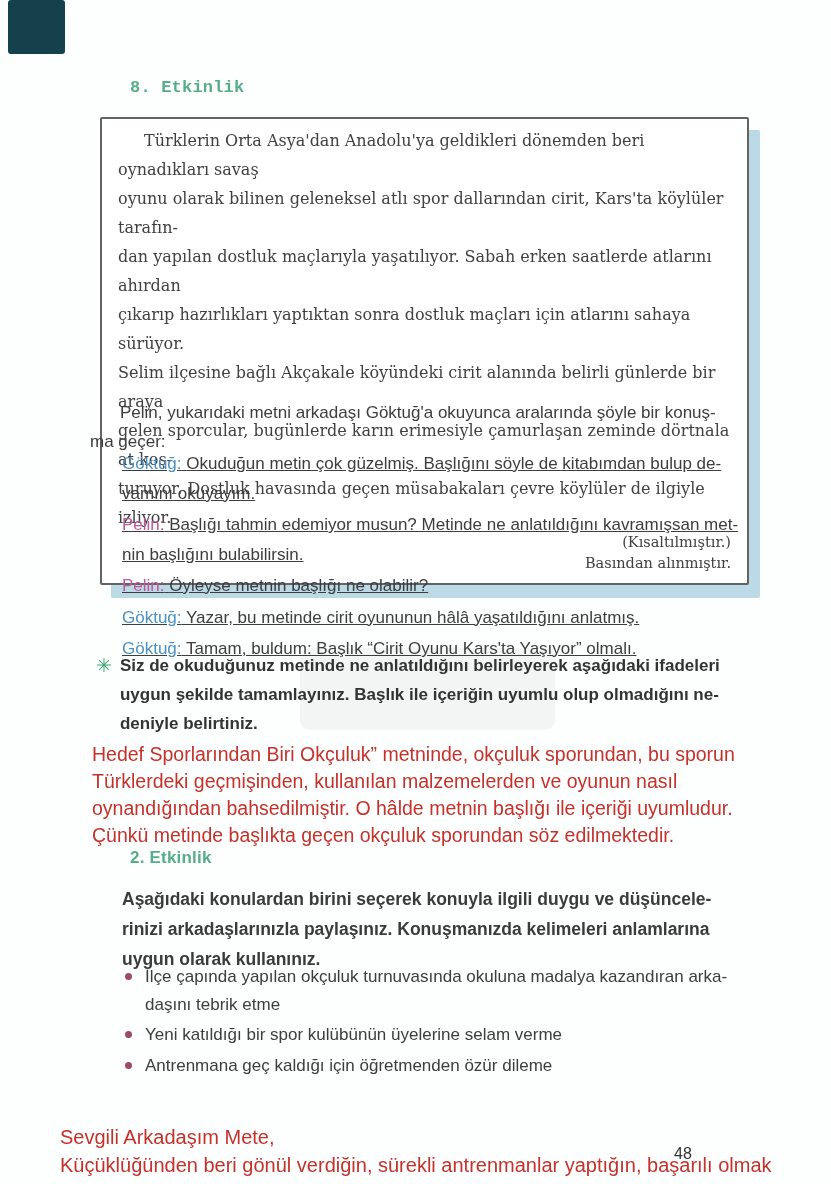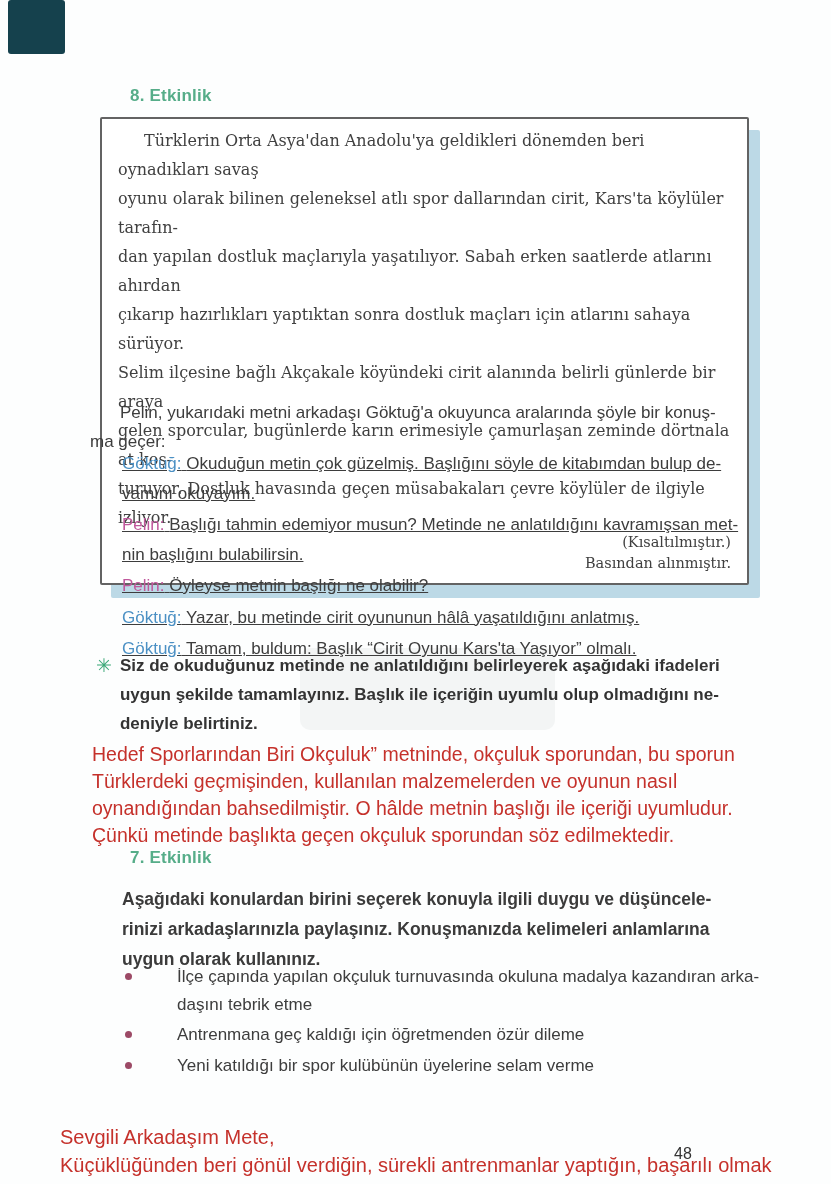--- a/index.html
+++ b/index.html
@@ -18,21 +18,21 @@
   }
   .corner-tab{
     position:absolute;left:8px;top:0;width:57px;height:54px;
     background:#15414d;border-radius:3px;z-index:2;
   }
   .activity-heading{
     position:absolute;left:130px;
     font-size:17px;font-weight:bold;color:#56ad89;z-index:1;
     letter-spacing:.2px;
   }
-  #heading-8{top:86px;}
+  #heading-8{top:78px;font-family:Liberation Mono, monospace;}
   #heading-9{top:848px;}
   .reading-box{
     position:absolute;left:100px;top:117px;width:613px;
     background:#ffffff;border:2px solid #636363;border-radius:2px;
     box-shadow:11px 13px 0 #bcd9e6;
     padding:7px 16px 9px 16px;z-index:1;
   }
   .reading-box .box-text{
     font-family:"DejaVu Serif", serif;
     font-size:16px;line-height:29px;color:#404040;
@@ -74,21 +74,21 @@
   .task-bold{
     position:absolute;left:122px;top:884px;width:648px;
     font-weight:bold;font-size:17.5px;line-height:30px;color:#3b3b3b;
     white-space:pre-line;z-index:1;
   }
   .bullet-list{
     position:absolute;left:125px;top:963px;width:660px;z-index:1;
   }
   .bullet-item{
     display:flex;align-items:flex-start;
-    font-size:17px;line-height:27.5px;color:#3d3d3d;margin-bottom:3px;gap:32px;
+    font-size:17px;line-height:27.5px;color:#3d3d3d;margin-bottom:3px;
   }
   .bullet-dot{
     flex:none;width:7px;height:7px;border-radius:50%;
     background:#9c4a66;margin:10px 13px 0 0;
   }
   .bullet-text{white-space:pre-line;}
   .page-number{
     position:absolute;left:674px;top:1145px;
     font-size:16px;color:#333333;z-index:1;
   }
@@ -150,39 +150,39 @@
     <span class="star-text">Siz de okuduğunuz metinde ne anlatıldığını belirleyerek aşağıdaki ifadeleri
 uygun şekilde tamamlayınız. Başlık ile içeriğin uyumlu olup olmadığını ne-
 deniyle belirtiniz.</span>
   </div>
 
   <div class="answer-red" id="answer-1">Hedef Sporlarından Biri Okçuluk” metninde, okçuluk sporundan, bu sporun
 Türklerdeki geçmişinden, kullanılan malzemelerden ve oyunun nasıl
 oynandığından bahsedilmiştir. O hâlde metnin başlığı ile içeriği uyumludur.
 Çünkü metinde başlıkta geçen okçuluk sporundan söz edilmektedir.</div>
 
-  <div class="activity-heading" id="heading-9">7. Etkinlik</div>
+  <div class="activity-heading" id="heading-9">2. Etkinlik</div>
 
   <div class="task-bold">Aşağıdaki konulardan birini seçerek konuyla ilgili duygu ve düşüncele-
 rinizi arkadaşlarınızla paylaşınız. Konuşmanızda kelimeleri anlamlarına
 uygun olarak kullanınız.</div>
 
   <div class="bullet-list">
     <div class="bullet-item">
       <span class="bullet-dot"></span>
       <span class="bullet-text">İlçe çapında yapılan okçuluk turnuvasında okuluna madalya kazandıran arka-
 daşını tebrik etme</span>
     </div>
     <div class="bullet-item">
       <span class="bullet-dot"></span>
-      <span class="bullet-text">Antrenmana geç kaldığı için öğretmenden özür dileme</span>
+      <span class="bullet-text">Yeni katıldığı bir spor kulübünün üyelerine selam verme</span>
     </div>
     <div class="bullet-item">
       <span class="bullet-dot"></span>
-      <span class="bullet-text">Yeni katıldığı bir spor kulübünün üyelerine selam verme</span>
+      <span class="bullet-text">Antrenmana geç kaldığı için öğretmenden özür dileme</span>
     </div>
   </div>
 
   <div class="answer-red" id="answer-2">Sevgili Arkadaşım Mete,
 Küçüklüğünden beri gönül verdiğin, sürekli antrenmanlar yaptığın, başarılı olmak
 için bize, ailene ve kendine söz verdiğin okçuluk sporunda ilçe çapında elde ettiğin
 birincilikten dolayı seni tebrik eder, başarılarının devamını dilerim.</div>
 
   <div class="page-number">48</div>
 

